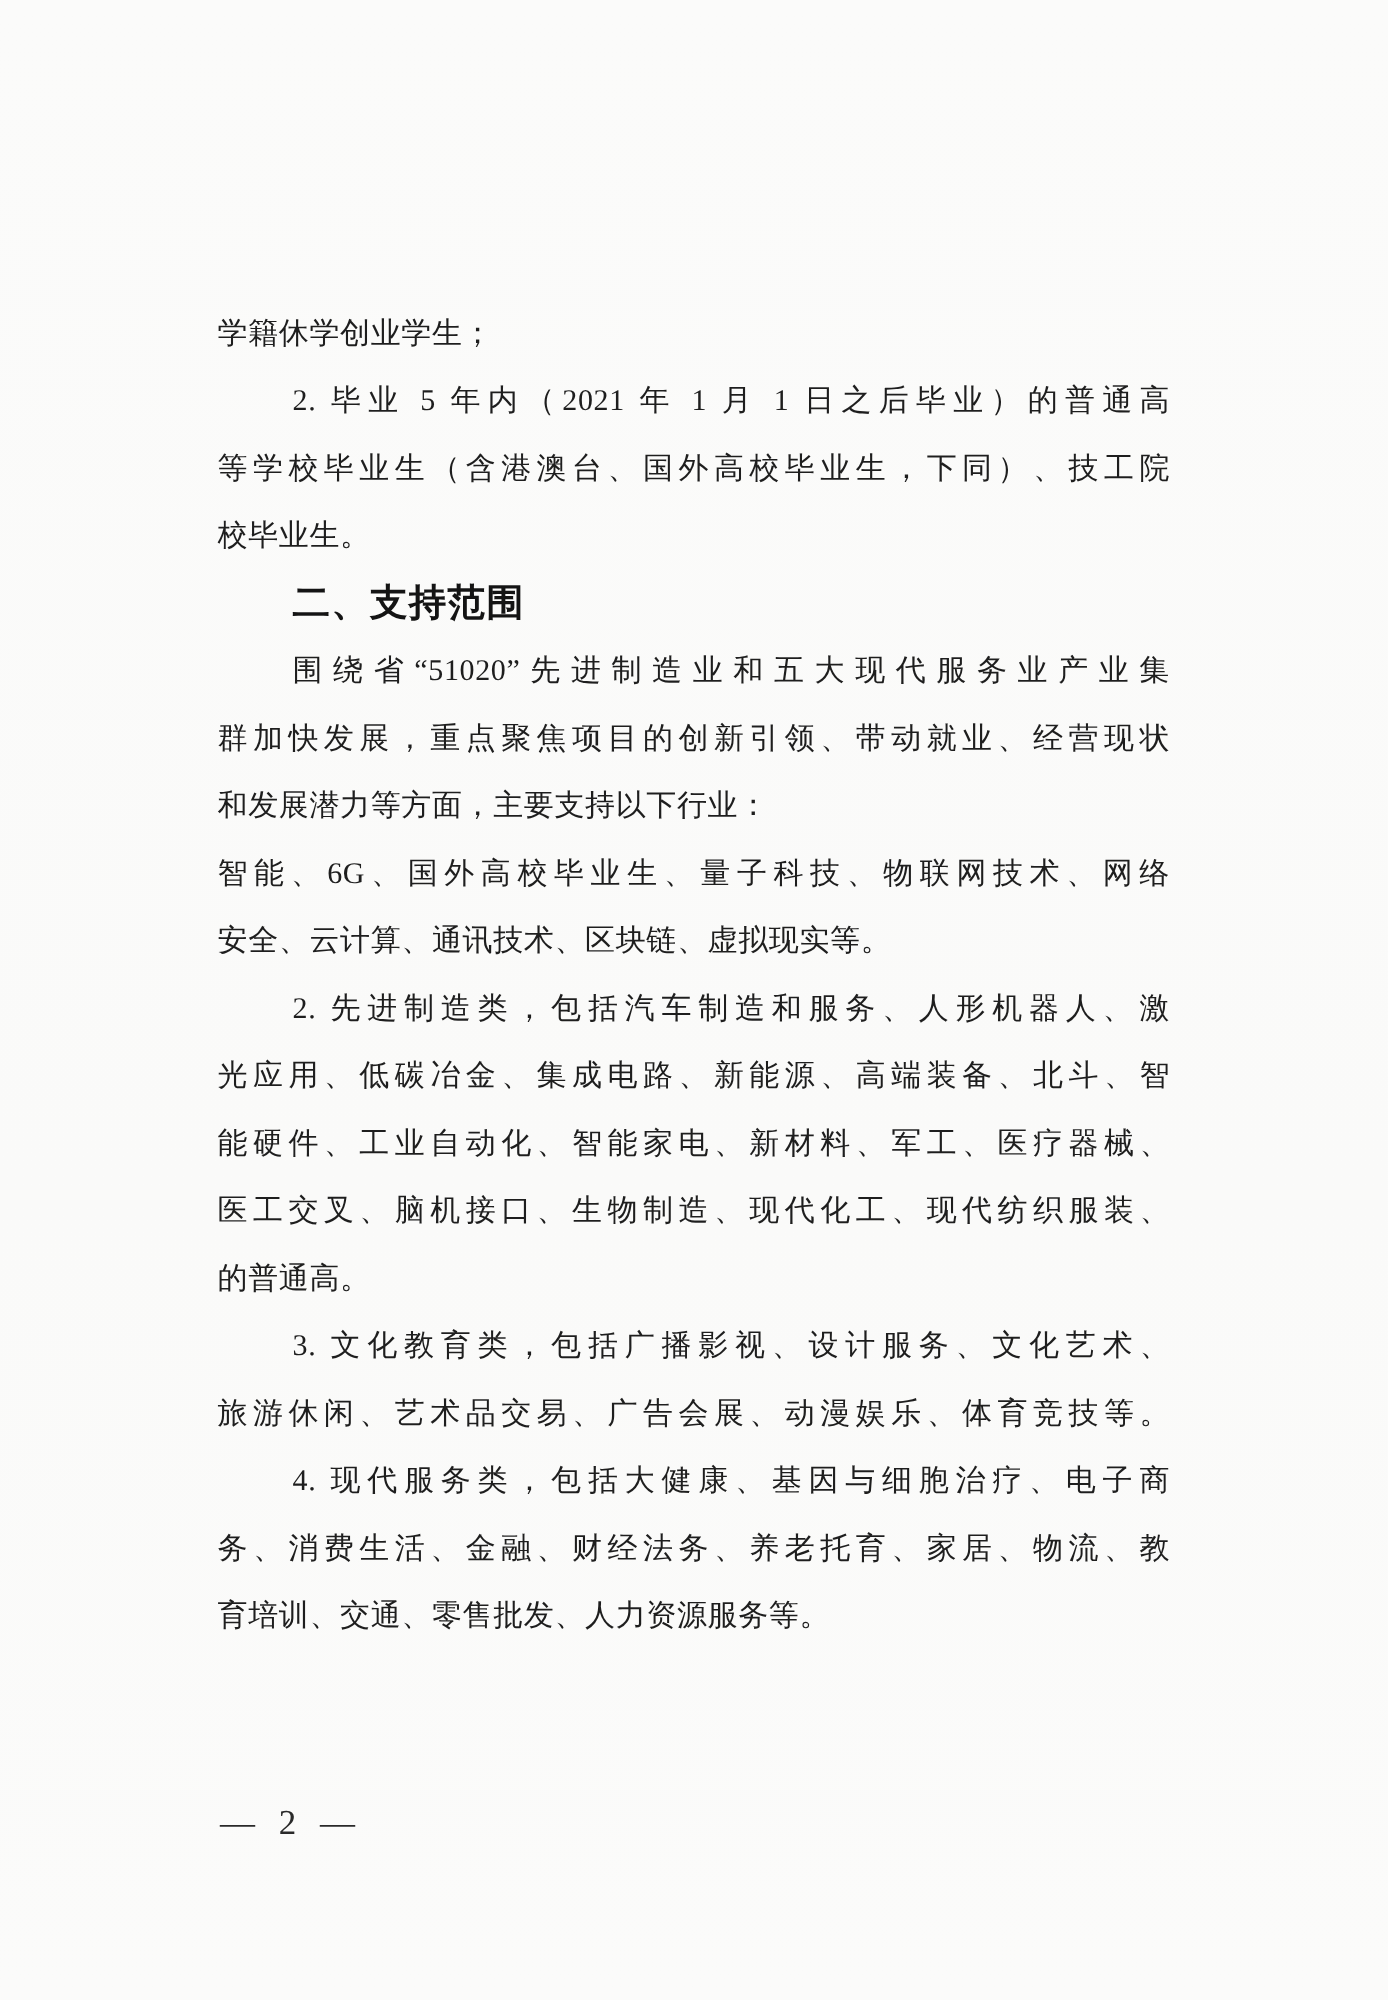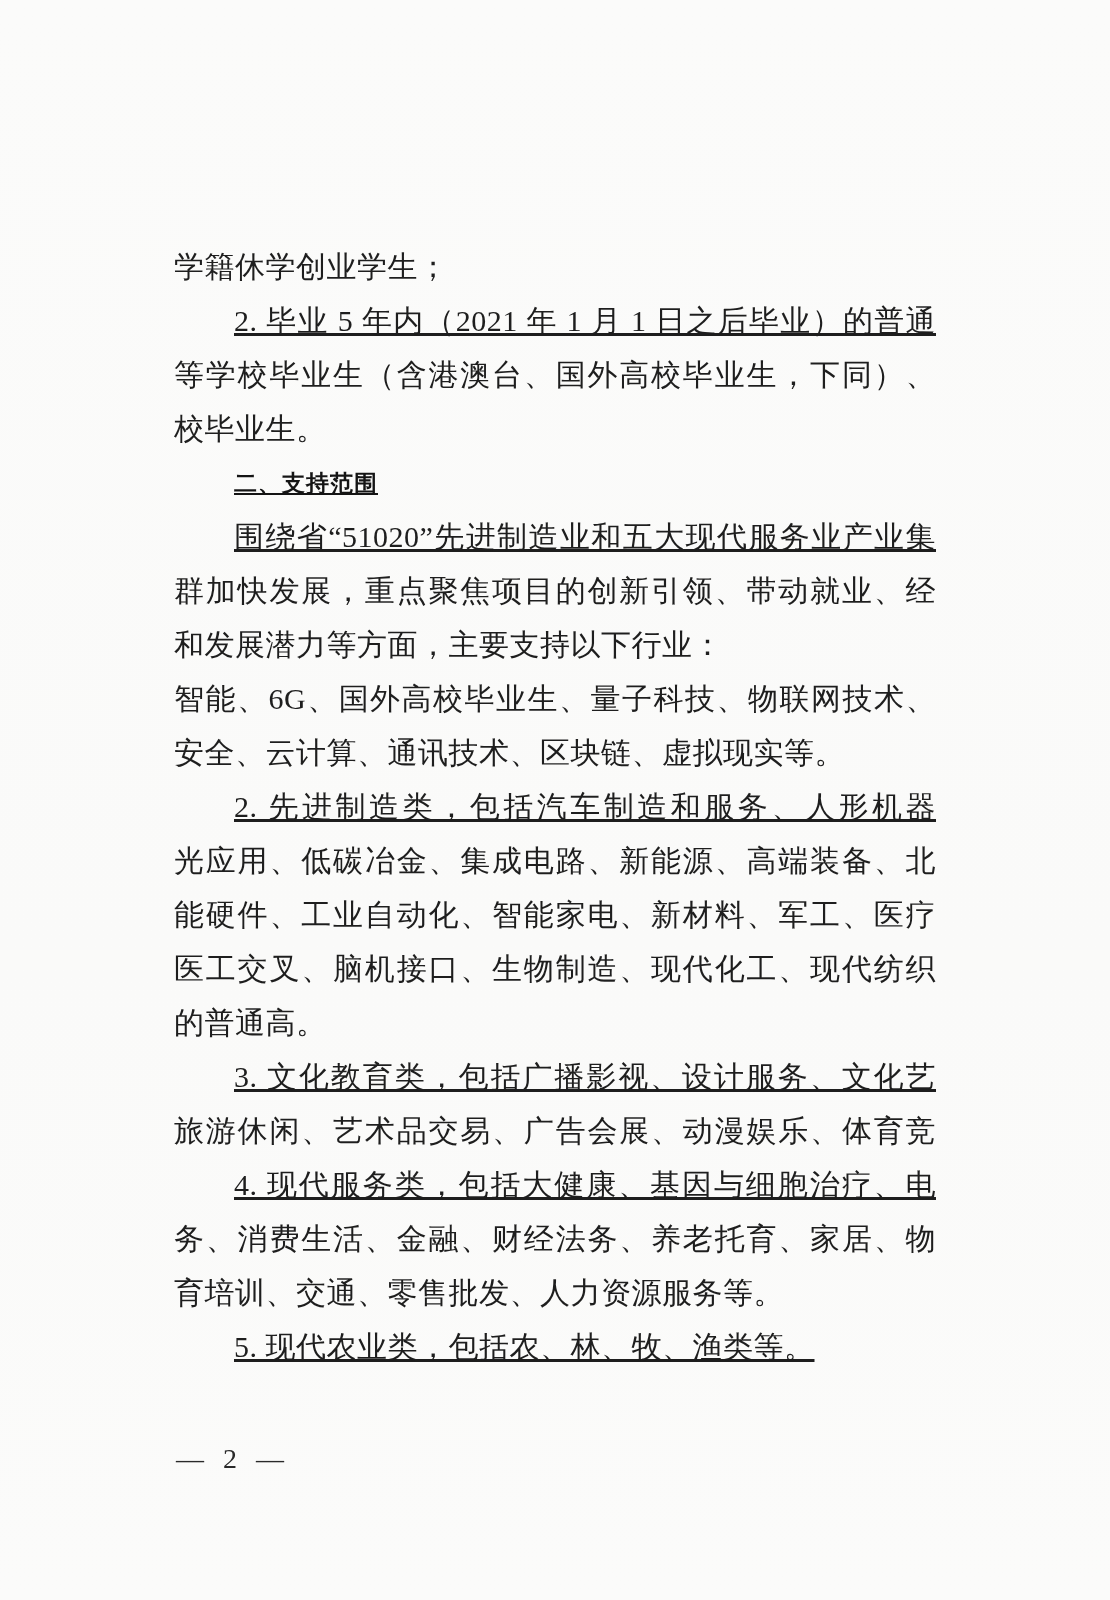--- a/index.html
+++ b/index.html
@@ -22,39 +22,38 @@
   }
   .textblock {
     position: absolute;
     left: 174px;
     top: 240px;
     width: 762px;
   }
   .l {
     height: 54px;
     line-height: 54px;
-    font-size: 30px;
+    font-size: 24px;
     letter-spacing: 0.5px;
     white-space: normal;
     overflow: hidden;
     text-align: left;
   }
   .j {
     text-align: justify;
     text-align-last: justify;
     -moz-text-align-last: justify;
   }
   .ind {
     padding-left: 60px;
-    text-decoration: underline;
   }
   .h {
     font-family: "Liberation Sans", sans-serif;
     font-weight: 700;
-    font-size: 23px;
+    font-size: 30px;
     color: #141414;
     letter-spacing: 1px;
   }
   .pagenum {
     position: absolute;
     left: 176px;
     top: 1432px;
     height: 54px;
     line-height: 54px;
     font-size: 28px;
@@ -81,16 +80,15 @@
     <div class="l j ind">2. 先进制造类，包括汽车制造和服务、人形机器人、激</div>
     <div class="l j">光应用、低碳冶金、集成电路、新能源、高端装备、北斗、智</div>
     <div class="l j">能硬件、工业自动化、智能家电、新材料、军工、医疗器械、</div>
     <div class="l j">医工交叉、脑机接口、生物制造、现代化工、现代纺织服装、</div>
     <div class="l">的普通高。</div>
     <div class="l j ind">3. 文化教育类，包括广播影视、设计服务、文化艺术、</div>
     <div class="l j">旅游休闲、艺术品交易、广告会展、动漫娱乐、体育竞技等。</div>
     <div class="l j ind">4. 现代服务类，包括大健康、基因与细胞治疗、电子商</div>
     <div class="l j">务、消费生活、金融、财经法务、养老托育、家居、物流、教</div>
     <div class="l">育培训、交通、零售批发、人力资源服务等。</div>
-    <div class="l ind">5. 现代农业类，包括农、林、牧、渔类等。</div>
   </div>
   <div class="pagenum">— 2 —</div>
 </div>
 
 </body></html>

